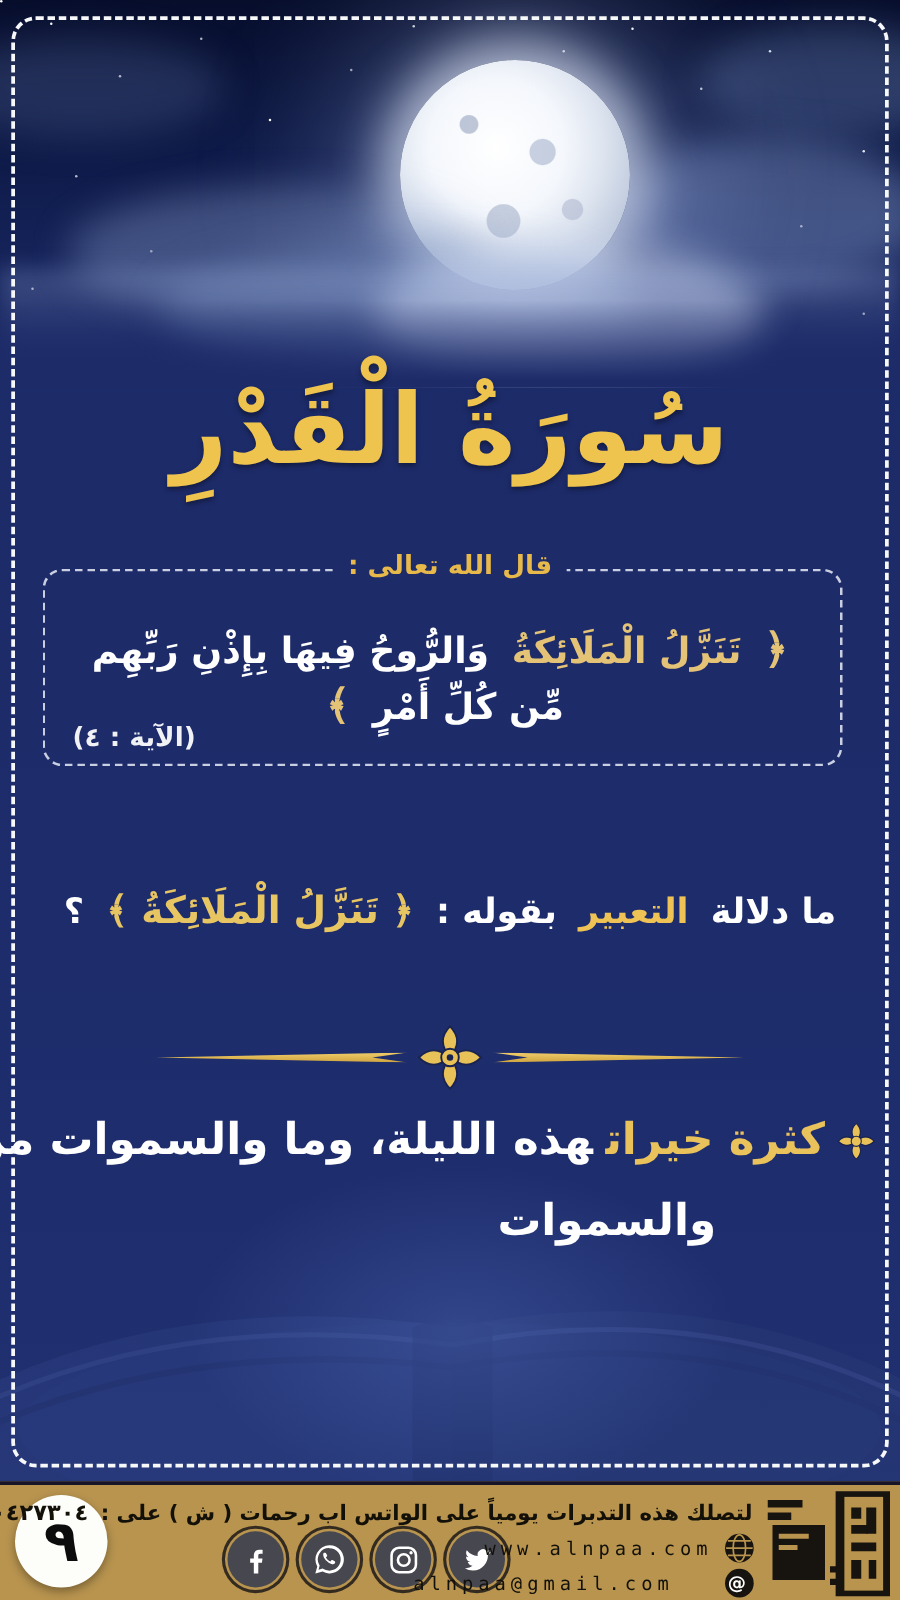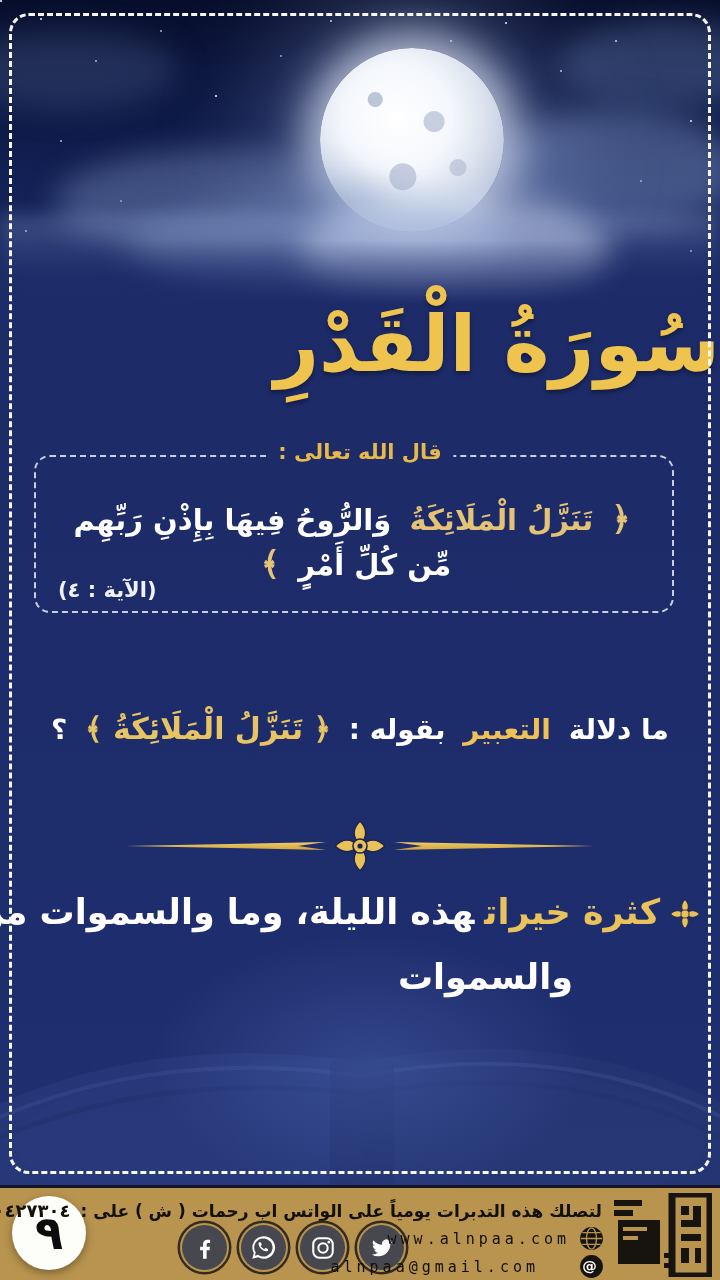--- a/index.html
+++ b/index.html
@@ -36,21 +36,21 @@
   .c6{left:-50px;top:30px;width:230px;height:80px;background:rgba(85,105,155,.30);}
   .haze{position:absolute;left:0;top:215px;width:720px;height:95px;filter:blur(8px);
         background:linear-gradient(180deg,rgba(150,168,215,.30),rgba(60,80,140,.12) 70%,transparent);}
   .sky-fade{position:absolute;left:0;top:240px;width:720px;height:70px;
         background:linear-gradient(180deg,rgba(29,43,105,0),#1d2b69 92%);}
   
   .outer-border{position:absolute;left:9px;right:9px;top:13px;bottom:106px;
     border:3px dashed #f7f8fa;border-radius:20px;pointer-events:none;z-index:5;}
   
   .title{position:absolute;left:0;top:262px;width:720px;margin:0;z-index:2;
-    direction:rtl;font-size:78px;font-weight:bold;color:#efc44e;
+    text-align:center;direction:rtl;font-size:78px;font-weight:bold;color:#efc44e;
     text-shadow:0 3px 4px rgba(0,0,0,.35);line-height:165px;}
   
   .lead{position:absolute;left:50%;top:440px;transform:translateX(-50%);z-index:3;
     background:#1d2b69;padding:0 12px;direction:rtl;white-space:nowrap;
     color:#e7b84a;font-size:21px;font-weight:bold;}
   .verse-box{position:absolute;left:34px;right:46px;top:455px;height:158px;z-index:2;
     border:2px dashed rgba(232,237,247,.85);border-radius:16px;direction:rtl;}
   .verse-line{margin:0;padding:40px 18px 0;text-align:center;font-weight:bold;
     font-size:29px;line-height:1.35;color:#fff;}
   .v-gold{color:#e4c377;}

